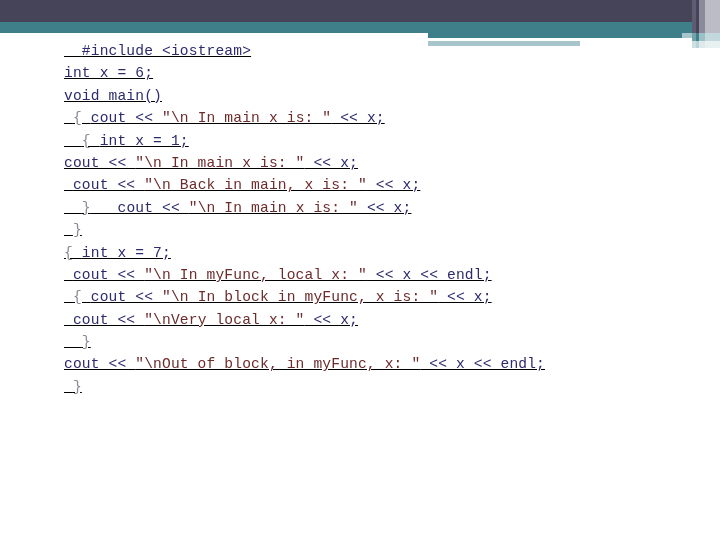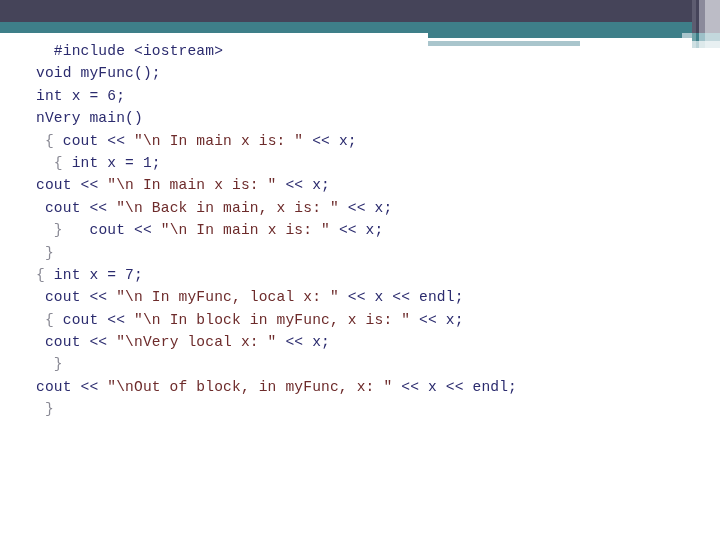--- a/index.html
+++ b/index.html
@@ -100,23 +100,24 @@
   .stripe-d2 { left: 705px; top: 33px; width: 15px; height: 8px; background: #c3d8dd; }
 
   .stripe-a3 { left: 692px; top: 41px; width: 4px;  height: 7px; background: #cfe0e3; }
   .stripe-b3 { left: 696px; top: 41px; width: 3px;  height: 7px; background: #b9d2d7; }
   .stripe-c3 { left: 699px; top: 41px; width: 6px;  height: 7px; background: #dde9eb; }
   .stripe-d3 { left: 705px; top: 41px; width: 15px; height: 7px; background: #e8f0f2; }
 
   
   #code-body {
     position: absolute;
-    left: 36px;
+    left: 64px;
     top: 40px;
     width: 650px;
+    text-decoration: underline;
   }
   .code-line {
     font-family: "Liberation Mono", "DejaVu Sans Mono", monospace;
     font-size: 14.6px;
     line-height: 22.4px;
     height: 22.4px;
     white-space: pre;
     color: #2b2b6e;
     letter-spacing: 0.15px;
   }
@@ -149,23 +150,22 @@
     <div class="stripe stripe-c2"></div>
     <div class="stripe stripe-d2"></div>
     <div class="stripe stripe-a3"></div>
     <div class="stripe stripe-b3"></div>
     <div class="stripe stripe-c3"></div>
     <div class="stripe stripe-d3"></div>
   </div>
 
   <div id="code-body">
       <div class="code-line"><span>  </span><span class="tk-code">#include &lt;iostream&gt;</span></div>
-      <div class="code-line"><span class="tk-code">void myFunc();</span></div>
       <div class="code-line"><span class="tk-code">int x = 6;</span></div>
-      <div class="code-line"><span class="tk-code">nVery main()</span></div>
+      <div class="code-line"><span class="tk-code">void main()</span></div>
       <div class="code-line"><span> </span><span class="tk-brace">{ </span><span class="tk-code">cout &lt;&lt; </span><span class="tk-string">"\n In main x is: "</span><span class="tk-code"> &lt;&lt; x;</span></div>
       <div class="code-line"><span>  </span><span class="tk-brace">{ </span><span class="tk-code">int x = 1;</span></div>
       <div class="code-line"><span class="tk-code">cout &lt;&lt; </span><span class="tk-string">"\n In main x is: "</span><span class="tk-code"> &lt;&lt; x;</span></div>
       <div class="code-line"><span> </span><span class="tk-code">cout &lt;&lt; </span><span class="tk-string">"\n Back in main, x is: "</span><span class="tk-code"> &lt;&lt; x;</span></div>
       <div class="code-line"><span>  </span><span class="tk-brace">}</span><span class="tk-code">   cout &lt;&lt; </span><span class="tk-string">"\n In main x is: "</span><span class="tk-code"> &lt;&lt; x;</span></div>
       <div class="code-line"><span> </span><span class="tk-brace">}</span></div>
       <div class="code-line"><span class="tk-brace">{ </span><span class="tk-code">int x = 7;</span></div>
       <div class="code-line"><span> </span><span class="tk-code">cout &lt;&lt; </span><span class="tk-string">"\n In myFunc, local x: "</span><span class="tk-code"> &lt;&lt; x &lt;&lt; endl;</span></div>
       <div class="code-line"><span> </span><span class="tk-brace">{ </span><span class="tk-code">cout &lt;&lt; </span><span class="tk-string">"\n In block in myFunc, x is: "</span><span class="tk-code"> &lt;&lt; x;</span></div>
       <div class="code-line"><span> </span><span class="tk-code">cout &lt;&lt; </span><span class="tk-string">"\nVery local x: "</span><span class="tk-code"> &lt;&lt; x;</span></div>

